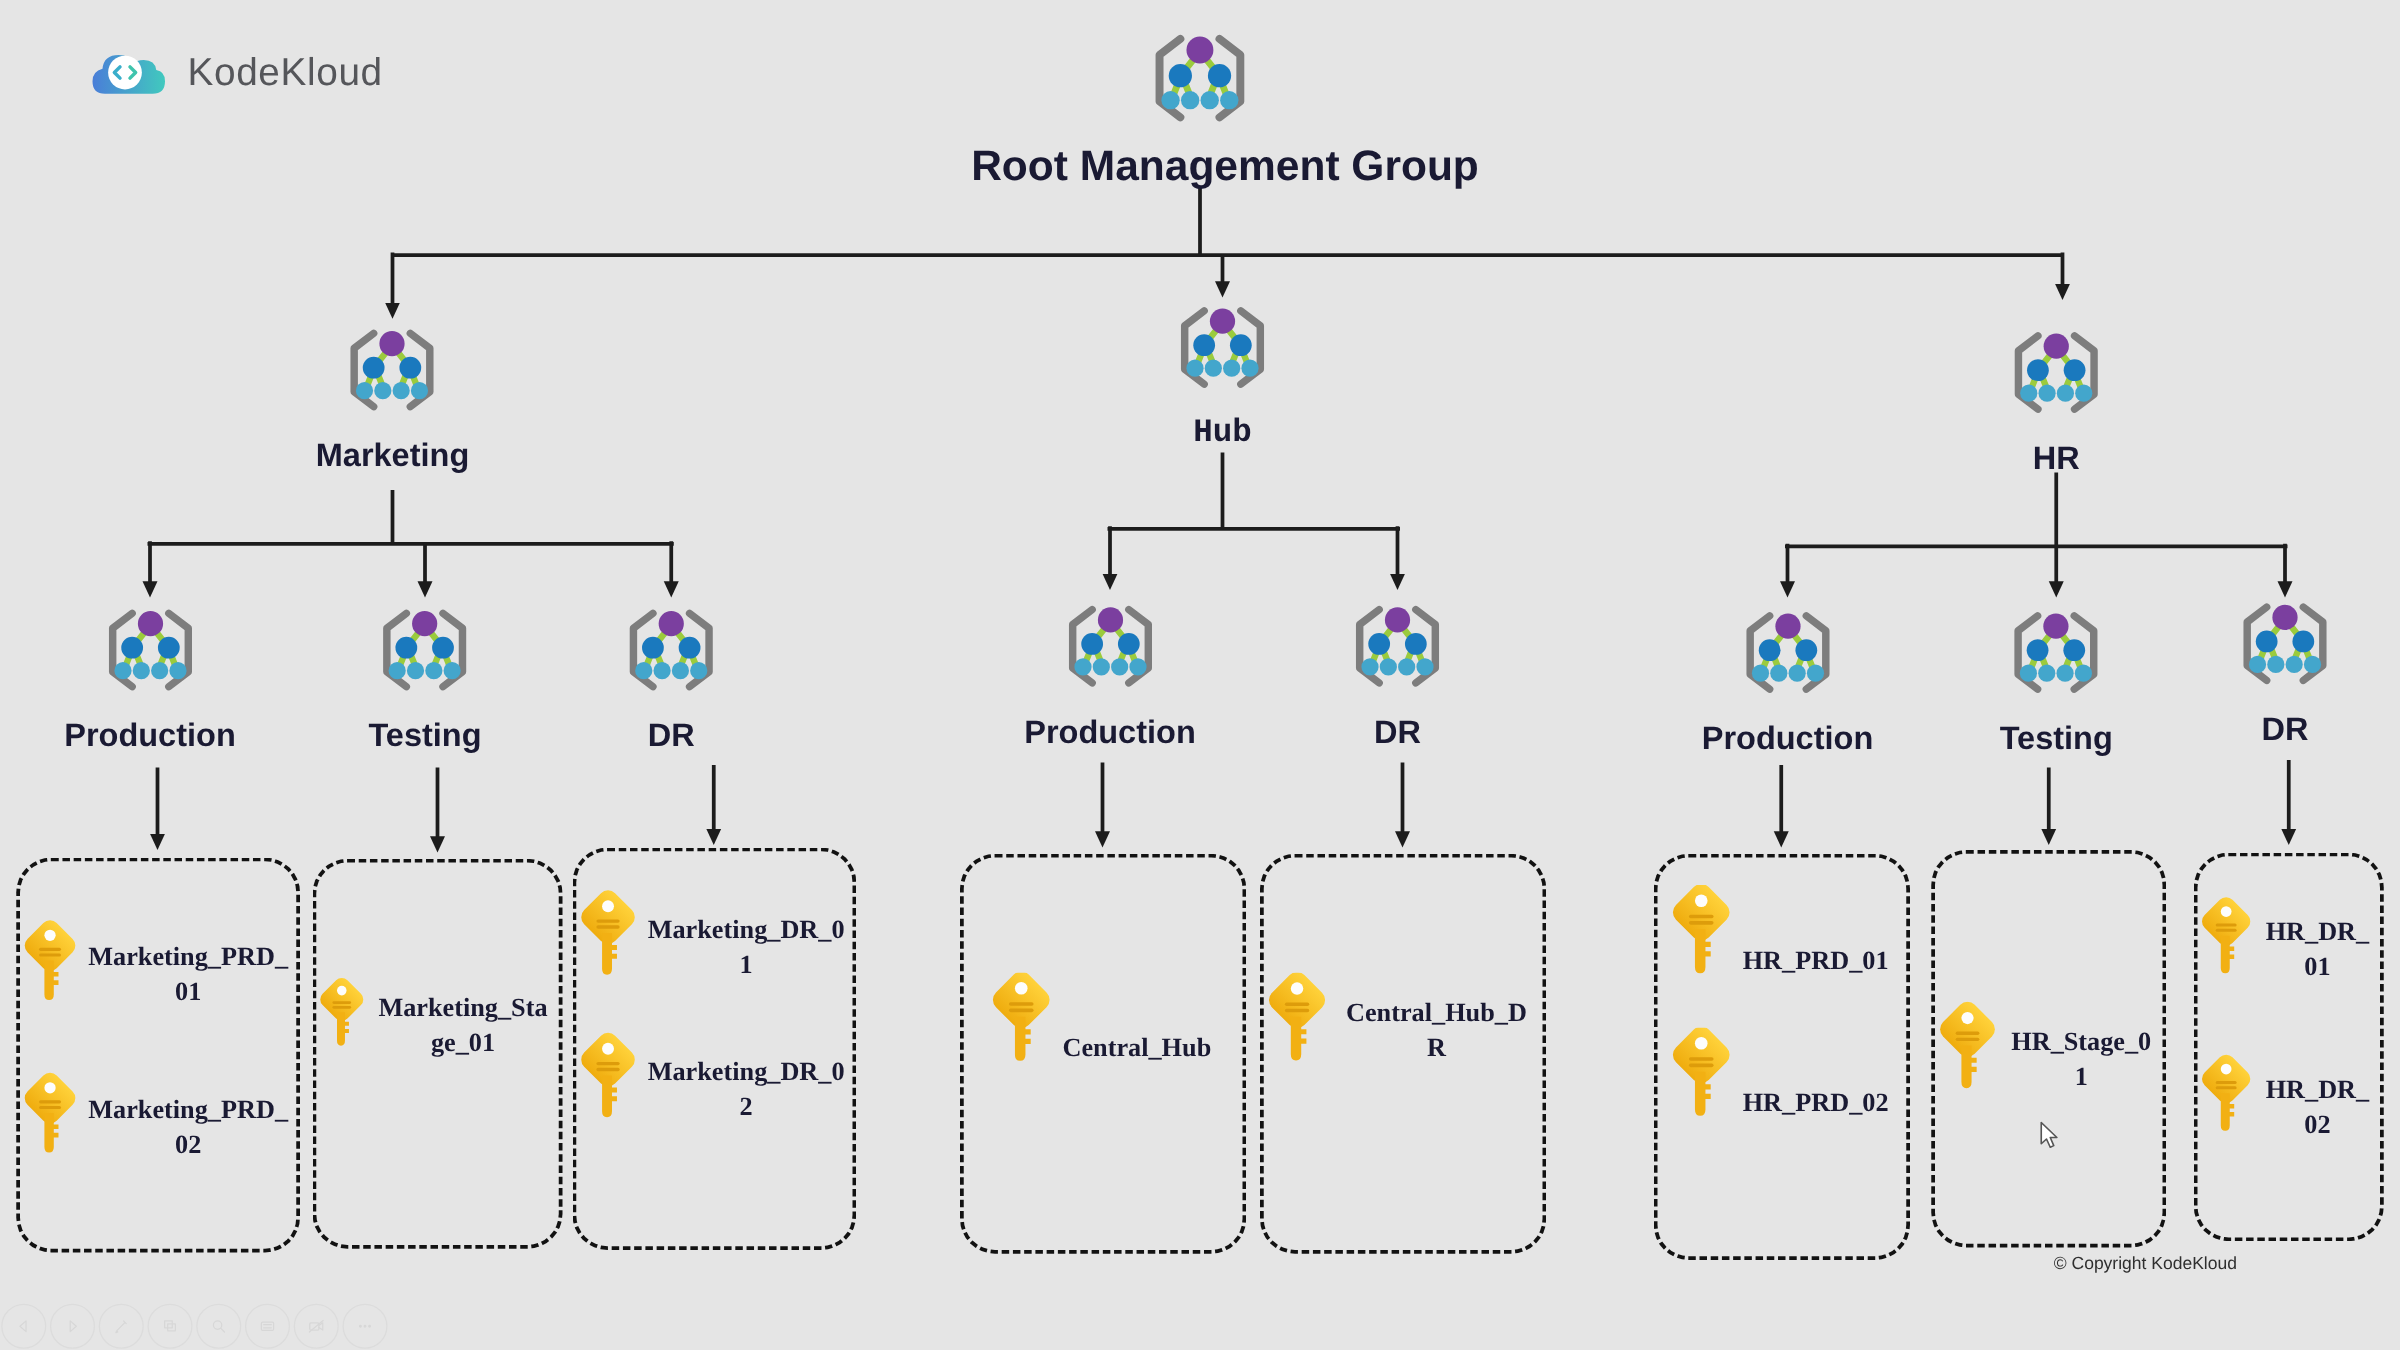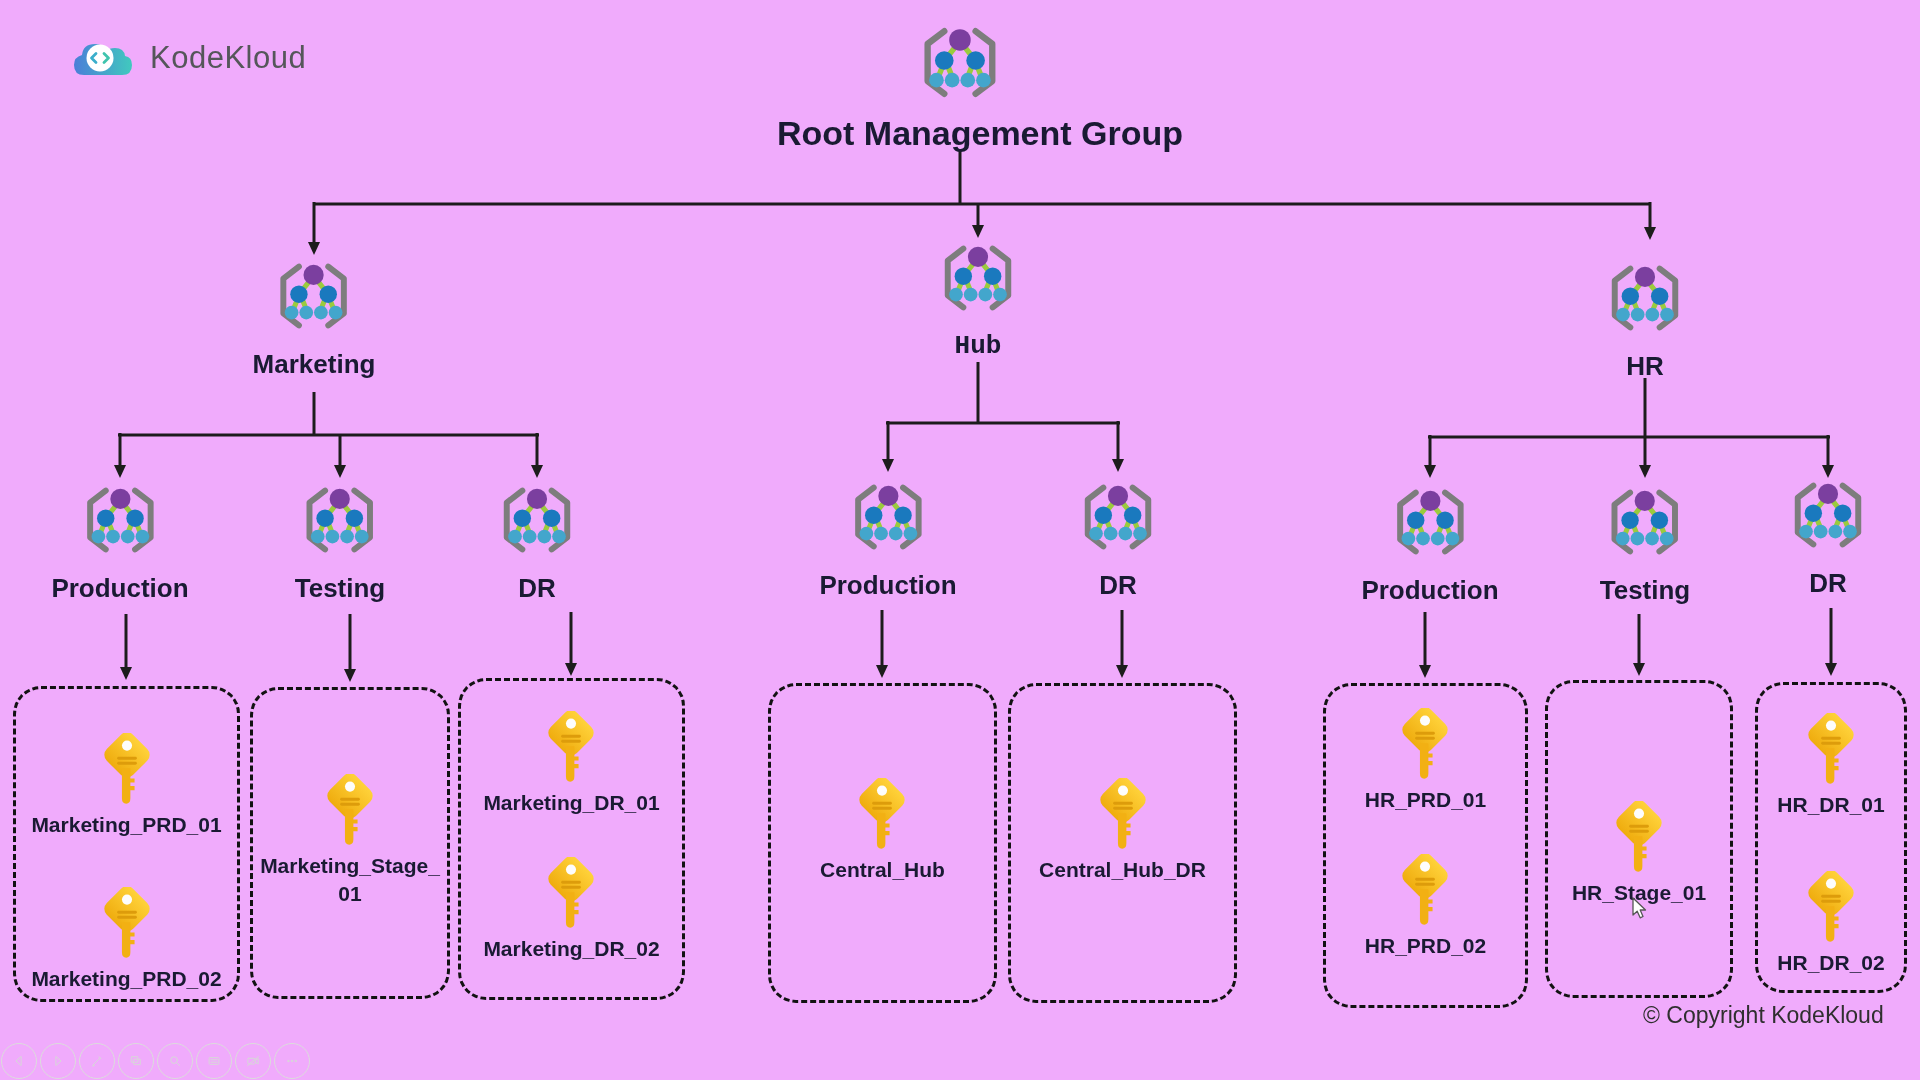--- a/index.html
+++ b/index.html
@@ -1,44 +1,44 @@
 <!DOCTYPE html>
 <html><head>
 <meta charset="utf-8">
 <style>
   html,body{margin:0;padding:0;background:#fcfcfc;}
-  #stage{position:relative;width:1920px;height:1080px;overflow:hidden;background:#f0abfc;
+  #stage{position:relative;width:1920px;height:1080px;overflow:hidden;background:#e5e5e5;
          font-family:"Liberation Sans",sans-serif;}
   
   #logo{position:absolute;left:70px;top:36px;display:flex;align-items:center;gap:14px;}
   #logo .logo-text{font-size:31px;color:#55565a;font-weight:500;letter-spacing:.5px;}
   
   svg.connectors{position:absolute;left:0;top:0;width:1920px;height:1080px;}
   .c{stroke:#1c1c1c;stroke-width:3;fill:none;}
   
   .node{position:absolute;transform:translateX(-50%);text-align:center;}
   .node .mg-icon{width:88px;height:68px;display:block;margin:0 auto;}
   .node.big .mg-icon{width:94px;height:73px;}
   .node-label{margin-top:19px;font-size:26px;font-weight:bold;color:#1a1a33;white-space:nowrap;}
   .node.big .node-label{font-size:34px;margin-top:15px;margin-left:40px;}
   
   .vault-box{position:absolute;border:3px dashed #121212;border-radius:28px;box-sizing:border-box;
              display:flex;flex-direction:column;align-items:center;}
-  .key-item{display:flex;flex-direction:column;align-items:center;}
+  .key-item{display:flex;flex-direction:row;align-items:flex-end;font-family:Liberation Serif, serif;}
   .key-icon{width:54px;height:74px;display:block;}
   .key-label{margin-top:4px;font-size:21px;font-weight:bold;color:#1a1a33;text-align:center;
              line-height:28px;overflow-wrap:anywhere;padding:0 6px;}
   
   #toolbar{position:absolute;left:1px;top:1043px;display:flex;gap:3px;}
   .tool-btn{width:36px;height:36px;border-radius:50%;border:1.5px solid #dcdcdc;background:transparent;
             display:flex;align-items:center;justify-content:center;padding:0;}
   .tool-btn svg{width:22px;height:22px;stroke:#d7d7d7;fill:none;stroke-width:1.6;
                 stroke-linecap:round;stroke-linejoin:round;}
   
-  #copyright{position:absolute;left:1643px;top:1002px;font-size:23px;color:#2f2f2f;}
+  #copyright{position:absolute;left:1643px;top:1002px;font-size:14px;color:#2f2f2f;}
   #cursor{position:absolute;left:1630px;top:896px;}
 </style>
 </head>
 <body>
 
 <div id="stage">
 
   <svg width="0" height="0" style="position:absolute" aria-hidden="true">
     <defs>
       <linearGradient id="goldGrad" x1="0" y1="0" x2="0" y2="1">

